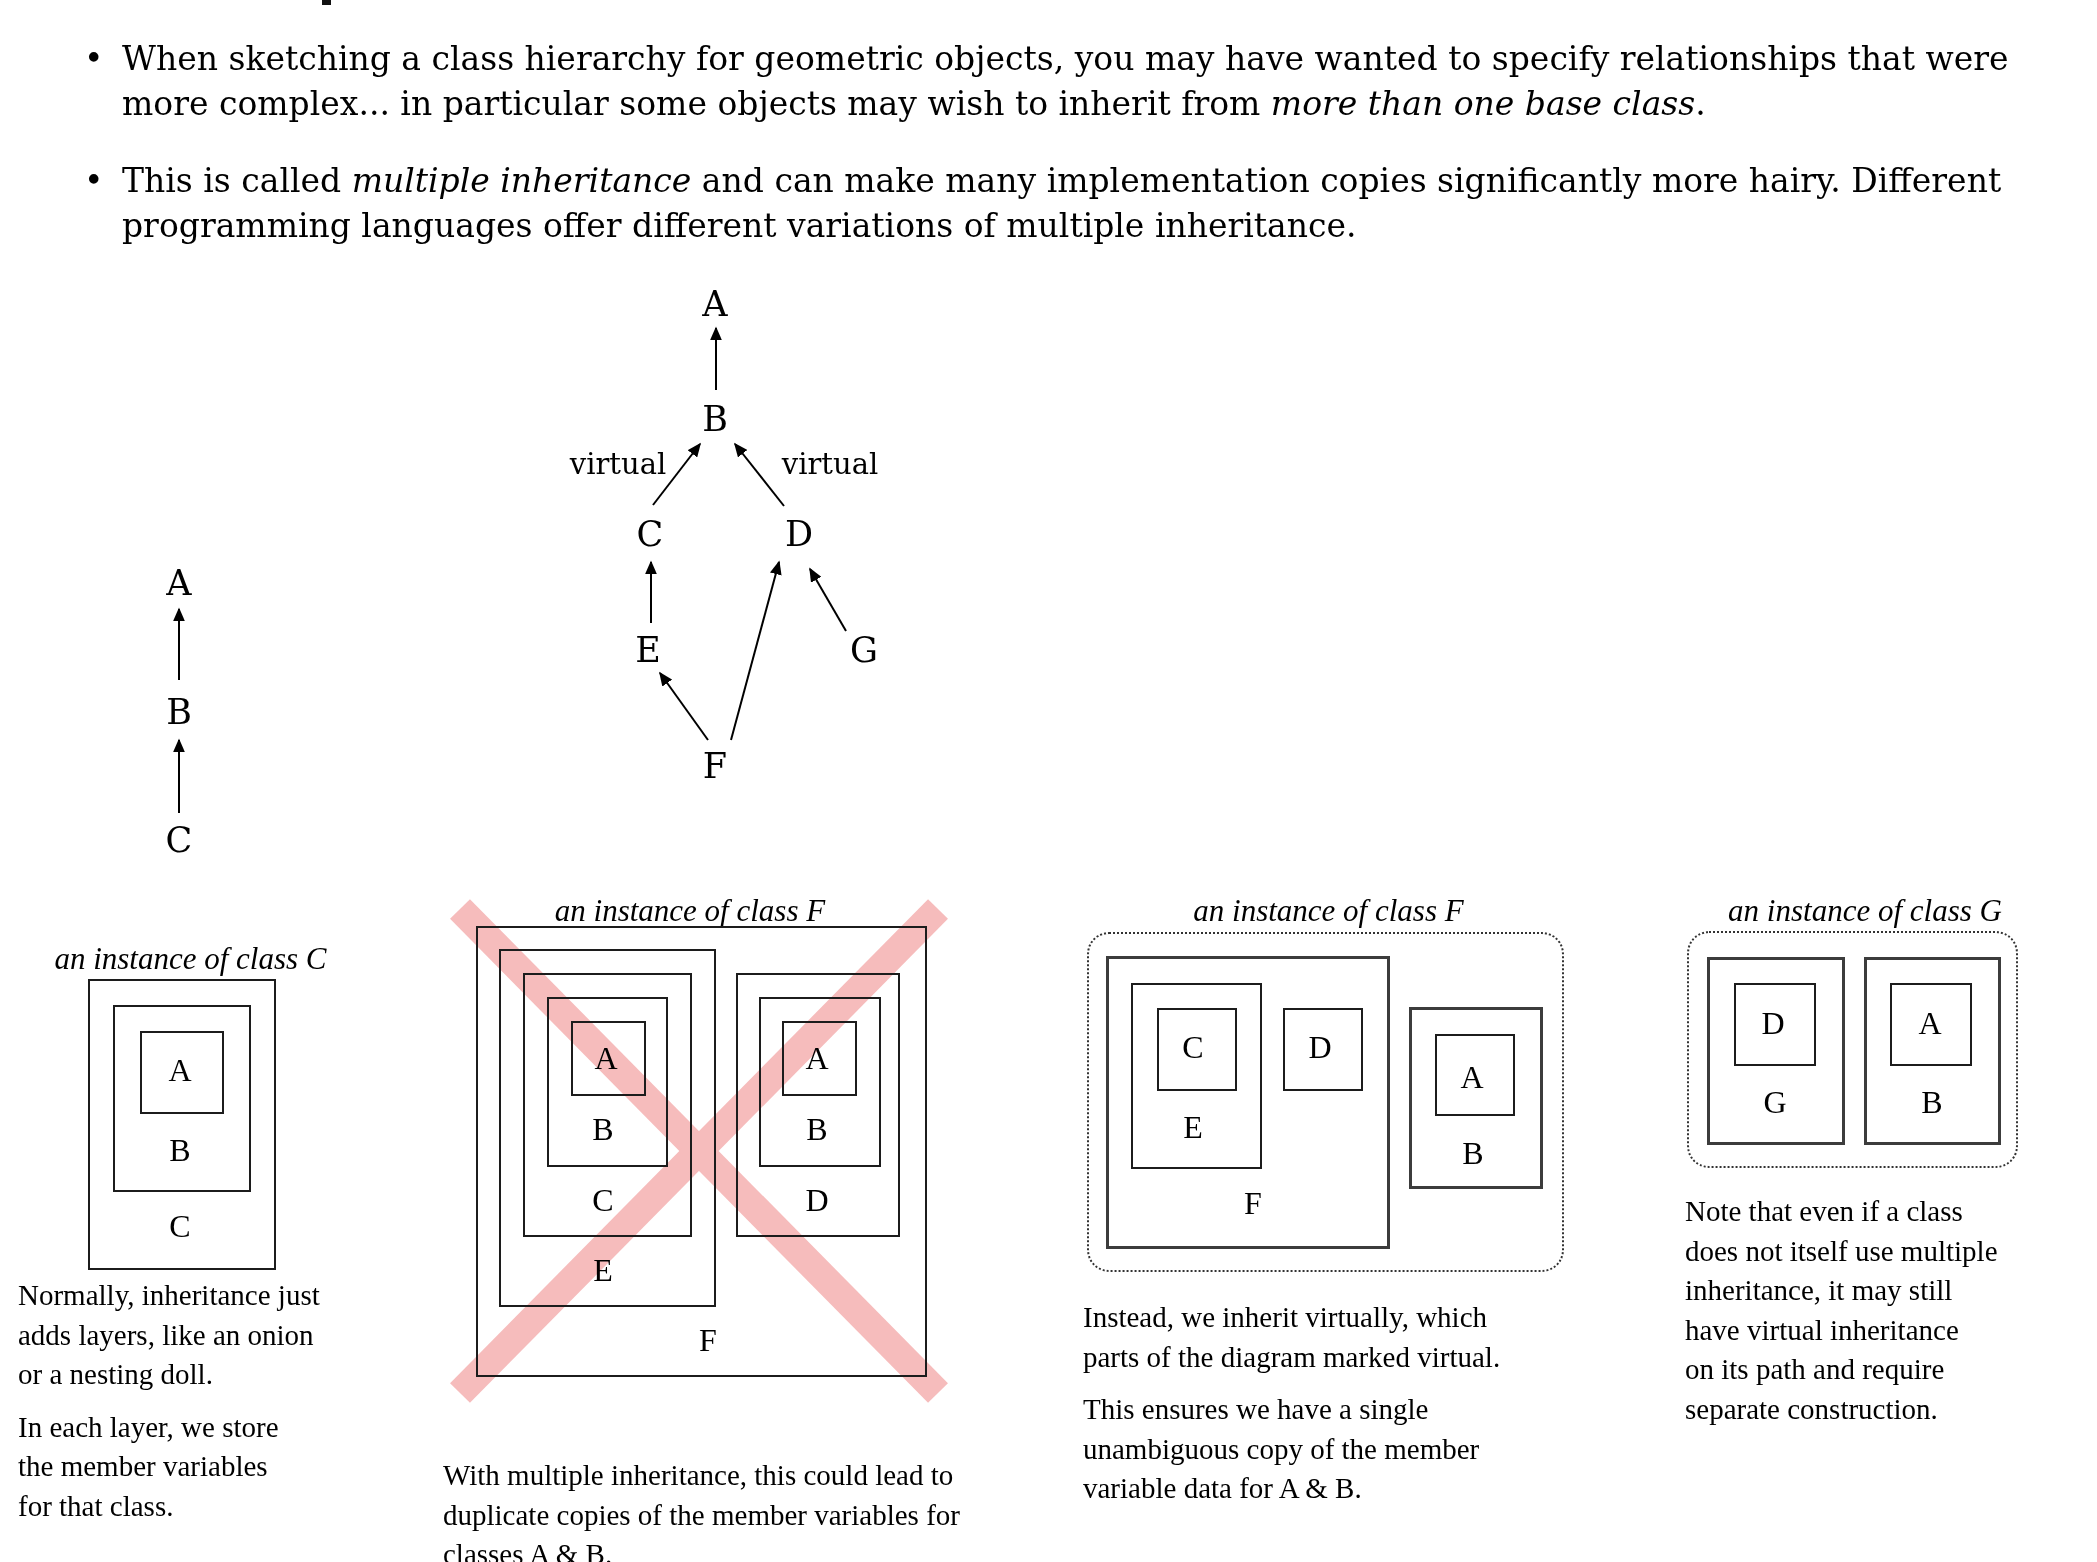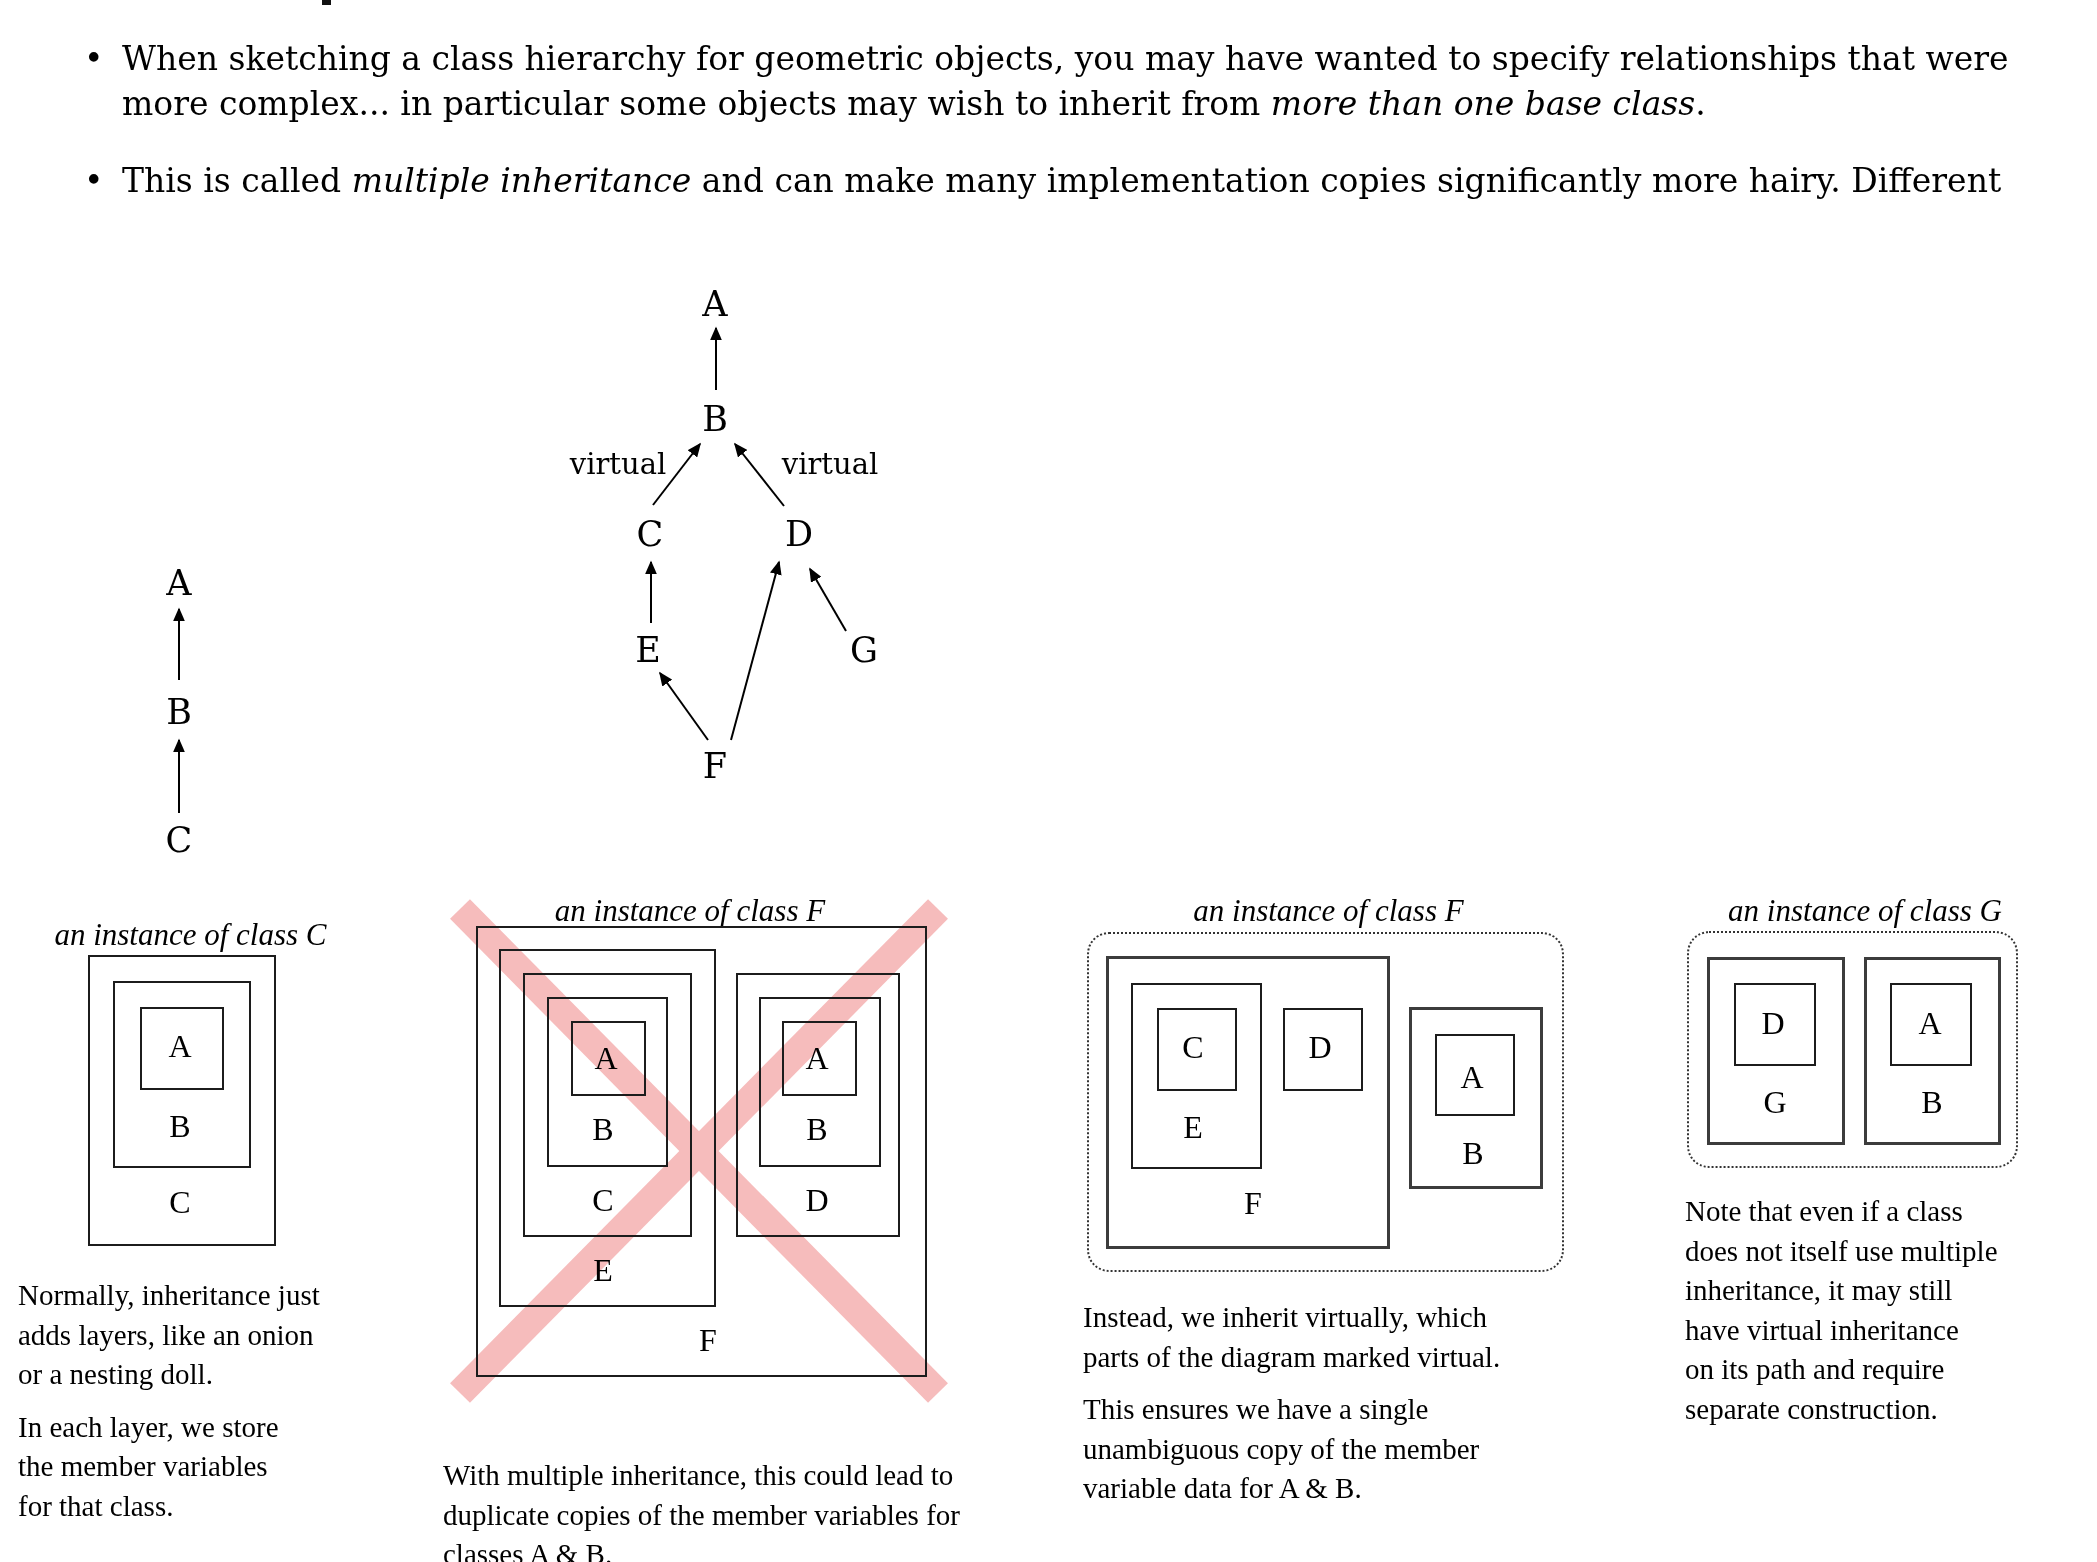--- a/index.html
+++ b/index.html
@@ -37,20 +37,21 @@
 
   <div class="bullet" style="top:36px;">
     <span class="dot">•</span>
     <span class="ln">When sketching a class hierarchy for geometric objects, you may have wanted to specify relationships that were</span>
     <span class="ln"><span>more complex... in particular some objects may wish to inherit from </span><span class="it">more than one base class</span><span>.</span></span>
   </div>
 
   <div class="bullet" style="top:158px;">
     <span class="dot">•</span>
     <span class="ln"><span>This is called </span><span class="it">multiple inheritance</span><span> and can make many implementation copies significantly more hairy. Different</span></span>
+    <span class="ln">programming languages offer different variations of multiple inheritance.</span>
   </div>
 
   <svg class="arrowlayer" width="2097" height="1562" viewBox="0 0 2097 1562">
     <defs>
       <marker id="ah" markerWidth="7" markerHeight="6" refX="6.2" refY="3" orient="auto">
         <path d="M0,0 L7,3 L0,6 Z" fill="#000"></path>
       </marker>
     </defs>
 
     <line x1="179" y1="813" x2="179" y2="740" stroke="#000" stroke-width="2" marker-end="url(#ah)"></line>
@@ -72,21 +73,21 @@
   <span class="node" style="left:715px;top:304px;">A</span>
   <span class="node" style="left:715px;top:419px;">B</span>
   <span class="vlabel" style="left:618px;top:464px;">virtual</span>
   <span class="vlabel" style="left:830px;top:464px;">virtual</span>
   <span class="node" style="left:650px;top:534px;">C</span>
   <span class="node" style="left:799px;top:534px;">D</span>
   <span class="node" style="left:648px;top:650px;">E</span>
   <span class="node" style="left:864px;top:650px;">G</span>
   <span class="node" style="left:715px;top:766px;">F</span>
 
-  <div class="inst" style="left:18px;top:917px;width:400px;height:340px;text-decoration:underline;">
+  <div class="inst" style="left:18px;top:941px;width:400px;height:340px;text-decoration:underline;">
     <div class="ititle" style="left:0px;top:0px;width:345px;">an instance of class C</div>
     <div class="bx" style="left:70px;top:38px;width:184px;height:287px;"></div>
     <div class="bx" style="left:95px;top:64px;width:134px;height:183px;"></div>
     <div class="bx" style="left:122px;top:90px;width:80px;height:79px;"></div>
     <span class="lbl" style="left:162px;top:129px;">A</span>
     <span class="lbl" style="left:162px;top:209px;">B</span>
     <span class="lbl" style="left:162px;top:285px;">C</span>
   </div>
   <div class="cap" style="left:18px;top:1276px;width:420px;">
     <span class="ln">Normally, inheritance just</span>

